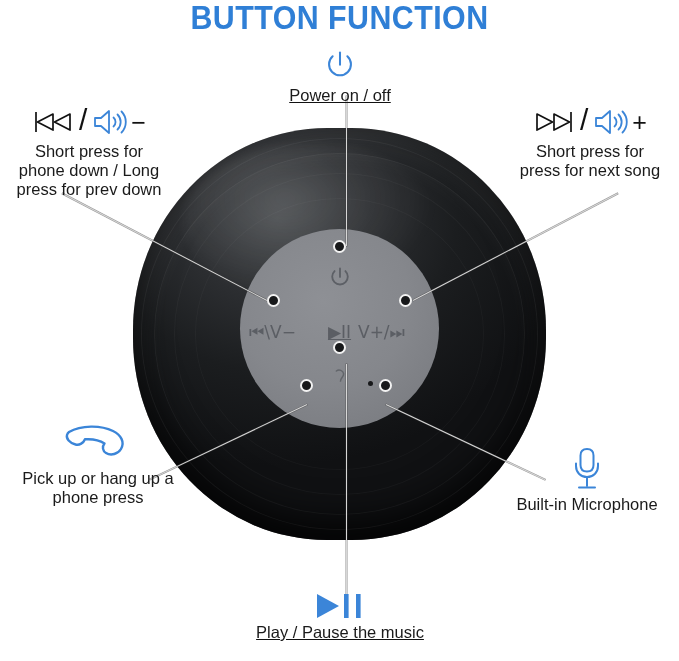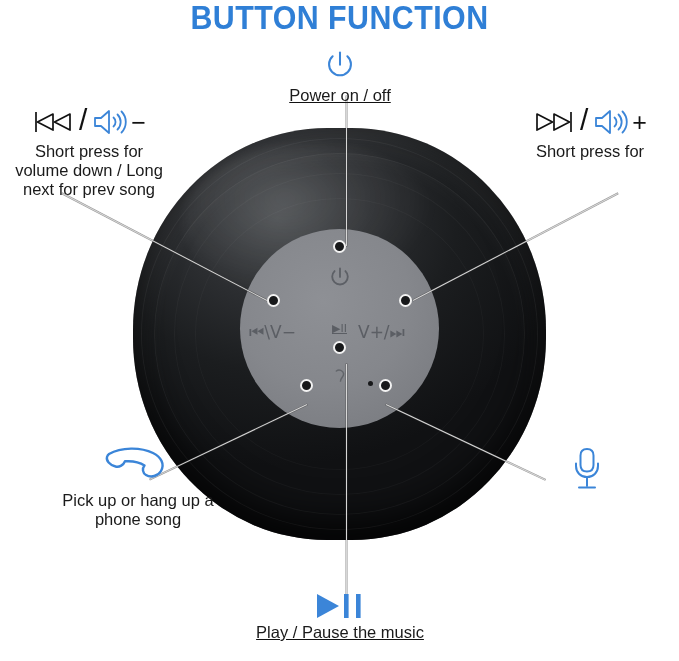--- a/index.html
+++ b/index.html
@@ -127,21 +127,21 @@
   .panel-label {
     position: absolute;
     top: 93px;
     font-family: "DejaVu Sans", sans-serif;
     font-size: 17px;
     color: #5b5e64;
     white-space: nowrap;
     user-select: none;
   }
   #panel-label-prev { left: 9px; }
-  #panel-label-play { left: 50%; transform: translateX(-50%); font-size: 11px; text-decoration: underline; }
+  #panel-label-play { left: 50%; transform: translateX(-50%); font-size: 17px; text-decoration: underline; }
   #panel-label-next { left: 118px; }
 
   
   #mic-pinhole {
     position: absolute;
     left: 128px;
     top: 152px;
     width: 5px;
     height: 5px;
     border-radius: 50%;
@@ -209,21 +209,21 @@
     color: #111;
     font-family: "Liberation Sans", sans-serif;
     line-height: 1;
     font-weight: 400;
   }
 
   
   #anno-power      { left: 233px; top: 46px;  width: 214px; text-decoration: underline; }
   #anno-vol-down   { left: 0px;   top: 102px; width: 178px; }
   #anno-vol-up     { left: 501px; top: 102px; width: 178px; }
-  #anno-phone      { left: 0px;   top: 445px; width: 196px; padding-left: 40px; }
+  #anno-phone      { left: 0px;   top: 423px; width: 196px; }
   #anno-mic        { left: 495px; top: 445px; width: 184px; }
   #anno-play       { left: 237px; top: 589px; width: 206px; text-decoration: underline; }
 
   svg { display: block; }
 </style>
 </head>
 <body>
 
 <div id="page-title">BUTTON FUNCTION</div>
 
@@ -304,22 +304,22 @@
       <svg width="36" height="30" viewBox="0 0 36 30" fill="none" stroke="#3b85d8" stroke-width="1.8" stroke-linejoin="round" stroke-linecap="round">
         <path d="M3 11 H 9 L 17 4 V 26 L 9 19 H 3 Z"></path>
         <path d="M21.5 10.5 A 6 6 0 0 1 21.5 19.5"></path>
         <path d="M25.5 7.5 A 10.5 10.5 0 0 1 25.5 22.5"></path>
         <path d="M29.5 4.5 A 15 15 0 0 1 29.5 25.5"></path>
       </svg>
     </span>
     <span class="sign">−</span>
   </div>
   <div class="anno-text">Short press for</div>
-  <div class="anno-text">volume down / Long</div>
-  <div class="anno-text">next for prev song</div>
+  <div class="anno-text">phone down / Long</div>
+  <div class="anno-text">press for prev down</div>
 </div>
 
 <div class="annotation" id="anno-vol-up">
   <div class="anno-icons">
     <span>
       <svg width="42" height="30" viewBox="0 0 42 30" fill="none" stroke="#111111" stroke-width="1.7" stroke-linejoin="round">
         <path d="M4 7 L 19.5 15 L 4 23 Z"></path>
         <path d="M21 7 L 36.5 15 L 21 23 Z"></path>
         <path d="M38 5 V 25"></path>
       </svg>
@@ -329,45 +329,47 @@
       <svg width="36" height="30" viewBox="0 0 36 30" fill="none" stroke="#3b85d8" stroke-width="1.8" stroke-linejoin="round" stroke-linecap="round">
         <path d="M3 11 H 9 L 17 4 V 26 L 9 19 H 3 Z"></path>
         <path d="M21.5 10.5 A 6 6 0 0 1 21.5 19.5"></path>
         <path d="M25.5 7.5 A 10.5 10.5 0 0 1 25.5 22.5"></path>
         <path d="M29.5 4.5 A 15 15 0 0 1 29.5 25.5"></path>
       </svg>
     </span>
     <span class="sign">+</span>
   </div>
   <div class="anno-text">Short press for</div>
+  <div class="anno-text">press for next song</div>
 </div>
 
 <div class="annotation" id="anno-phone">
   <div class="anno-icons" style="height:46px;">
     <span>
       <svg width="78" height="46" viewBox="0 0 78 46" fill="none" stroke="#3b85d8" stroke-width="2.4" stroke-linejoin="round" stroke-linecap="round">
         <path d="M10 9 C 22 2, 42 2, 54 8 C 62 12, 66 19, 62 26 C 59 31, 52 33, 47 30 C 43.5 27.8, 43 23.5, 45.5 20.5 C 41 17.5, 33 15.8, 26 16.3 C 24.5 20, 20.5 22.5, 16.5 21.5 C 10.5 20, 7 15.5, 8 12 C 8.4 10.7, 9 9.7, 10 9 Z"></path>
       </svg>
     </span>
   </div>
   <div class="anno-text">Pick up or hang up a</div>
-  <div class="anno-text">phone song</div>
+  <div class="anno-text">phone press</div>
 </div>
 
 <div class="annotation" id="anno-mic">
   <div class="anno-icons" style="height:50px;">
     <span>
       <svg width="34" height="48" viewBox="0 0 34 48" fill="none" stroke="#3b85d8" stroke-width="2" stroke-linecap="round" stroke-linejoin="round">
         <path d="M17 3 C 21 3, 23.5 5.5, 23.5 9.5 V 19 C 23.5 23, 21 25.5, 17 25.5 C 13 25.5, 10.5 23, 10.5 19 V 9.5 C 10.5 5.5, 13 3, 17 3 Z"></path>
         <path d="M6 17.5 V 20 C 6 26.5, 10.8 31, 17 31 C 23.2 31, 28 26.5, 28 20 V 17.5"></path>
         <path d="M17 31 V 40"></path>
         <path d="M9 41.5 H 25"></path>
       </svg>
     </span>
   </div>
+  <div class="anno-text">Built-in Microphone</div>
 </div>
 
 <div class="annotation" id="anno-play">
   <div class="anno-icons" style="height:34px;">
     <span>
       <svg width="54" height="30" viewBox="0 0 54 30" fill="none">
         <path d="M4 3 L 26 15 L 4 27 Z" fill="#3b85d8"></path>
         <rect x="31" y="3" width="4.6" height="24" fill="#3b85d8"></rect>
         <rect x="43" y="3" width="4.6" height="24" fill="#3b85d8"></rect>
       </svg>

